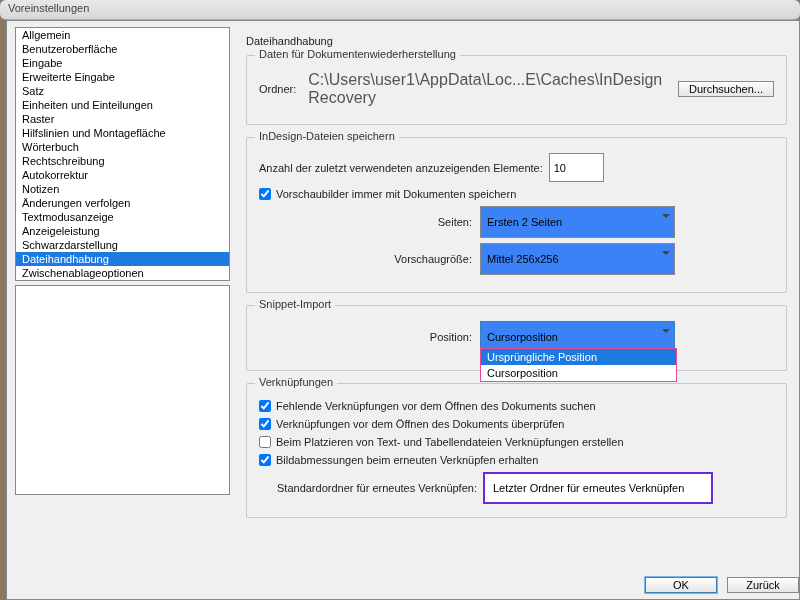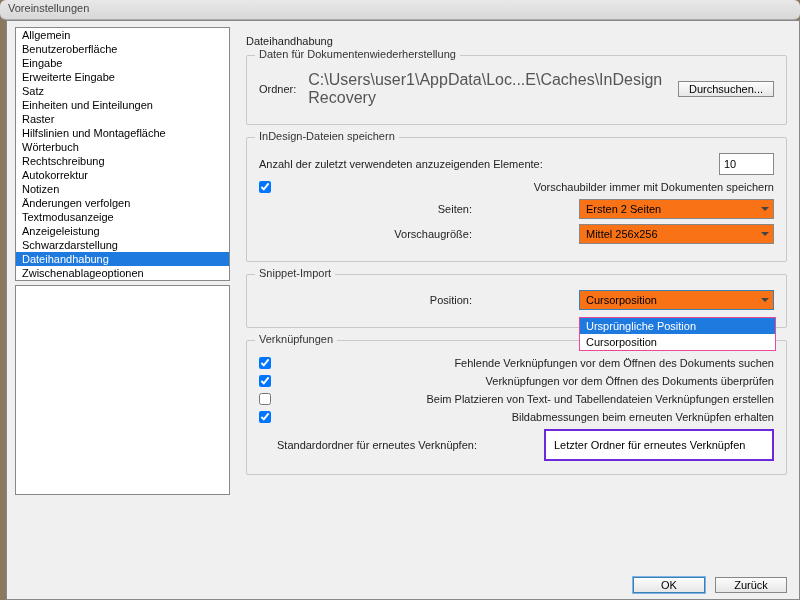--- a/index.html
+++ b/index.html
@@ -9,36 +9,36 @@
 .body { position: absolute; top: 6px; left: 8px; right: 0; bottom: 40px; display: flex; }
 .sidebar { width: 215px; background: #fff; border: 1px solid #888; overflow: hidden; }
 .sidebar-item { padding: 1px 6px; white-space: nowrap; cursor: pointer; color: #000; }
 .sidebar-item.selected { background: #1f7ae0; color: #fff; }
 .preview { width: 215px; height: 210px; margin-top: 4px; background: #fff; border: 1px solid #888; }
 .sidecol { display: flex; flex-direction: column; }
 .main { flex: 1; padding: 4px 12px 0 16px; }
 .section-title { padding: 4px 0 8px 0; color: #222; }
 .group { border: 1px solid #c8c8c8; border-radius: 2px; padding: 10px 12px 12px 12px; margin-bottom: 12px; position: relative; }
 .group-title { position: absolute; top: -8px; left: 8px; background: #f0f0f0; padding: 0 4px; color: #333; }
-.row { display: flex; align-items: center; margin: 5px 0; gap: 6px; justify-content: space-between; }
+.row { display: flex; align-items: center; margin: 5px 0; gap: 6px; }
 .lbl { color: #222; white-space: nowrap; }
 .path { color: #555; font-size: 16px; margin-left: 6px; }
 .btn { background: linear-gradient(#fdfdfd,#e6e6e6); border: 1px solid #888; padding: 1px 10px; cursor: pointer; }
 .btn.primary { border: 1px solid #3c7fb1; outline: 1px solid #7eb4ea; }
-input[type=text].short { width: 55px; height: 22px; border: 1px solid #888; padding: 1px 4px; }
+input[type=text].short { width: 55px; height: 29px; border: 1px solid #888; padding: 1px 4px; }
 .checkbox { display: flex; align-items: center; gap: 5px; }
 .checkbox input { margin: 0; width: 12px; height: 12px; }
-.sel { position: relative; width: 195px; height: 20px; background: #f97316; border: 1px solid #888; display: flex; align-items: center; padding: 0 16px 0 6px; cursor: pointer; }
+.sel { position: relative; width: 195px; height: 32px; background: #3b82f6; border: 1px solid #888; display: flex; align-items: center; padding: 0 16px 0 6px; cursor: pointer; }
 .sel::after { content: ""; position: absolute; right: 4px; top: 7px; border: 4px solid transparent; border-top-color: #444; }
 .sel.open { border: 1px solid #3c7fb1; }
 .dropdown { position: absolute; left: -1px; top: 26px; width: 197px; background: #fff; border: 1px solid #ec4899; z-index: 10; }
 .dropdown-item { padding: 2px 6px; cursor: pointer; }
 .dropdown-item.h { background: #1f7ae0; color: #fff; }
 .label-right { text-align: right; width: 215px; padding-right: 2px; }
-.footer { position: absolute; bottom: 6px; right: 0; display: flex; gap: 10px; padding-right: 12px; }
+.footer { position: absolute; bottom: 6px; right: 0; display: flex; gap: 10px; padding-right: 0; }
 .footer .btn { min-width: 72px; text-align: center; }
 .ck-row { margin: 6px 0; }
 .wide-input { width: 230px; height: 32px; border: 2px solid #6d28d9; padding: 1px 8px; }
 </style>
 </head>
 <body>
 
 <div class="titlebar">Voreinstellungen</div>
 
 <div class="dialog">

